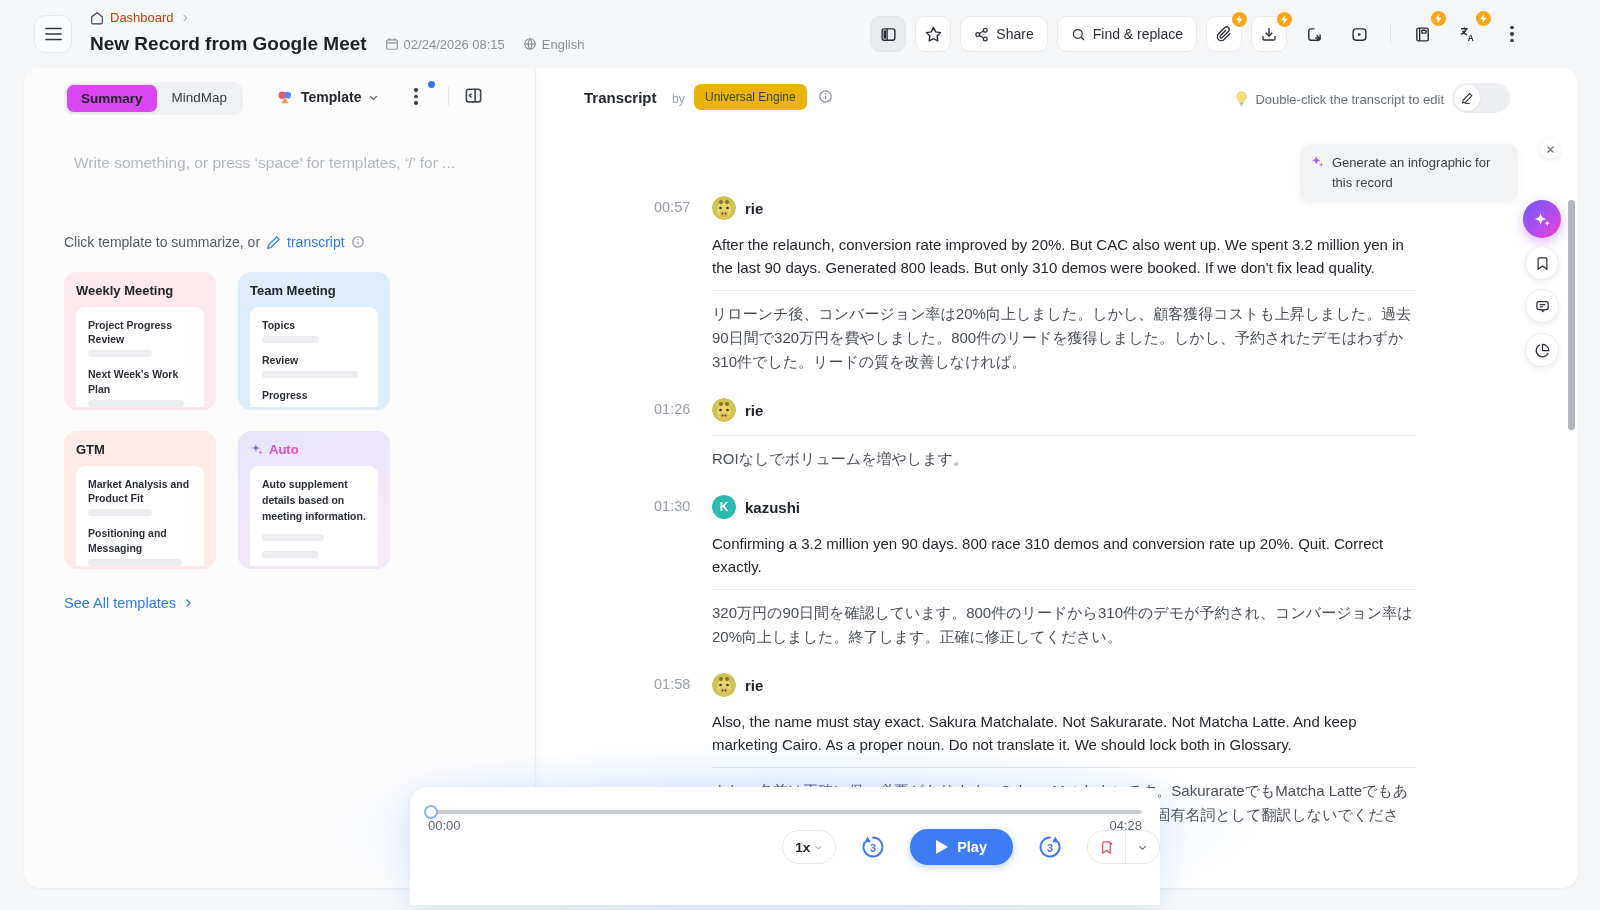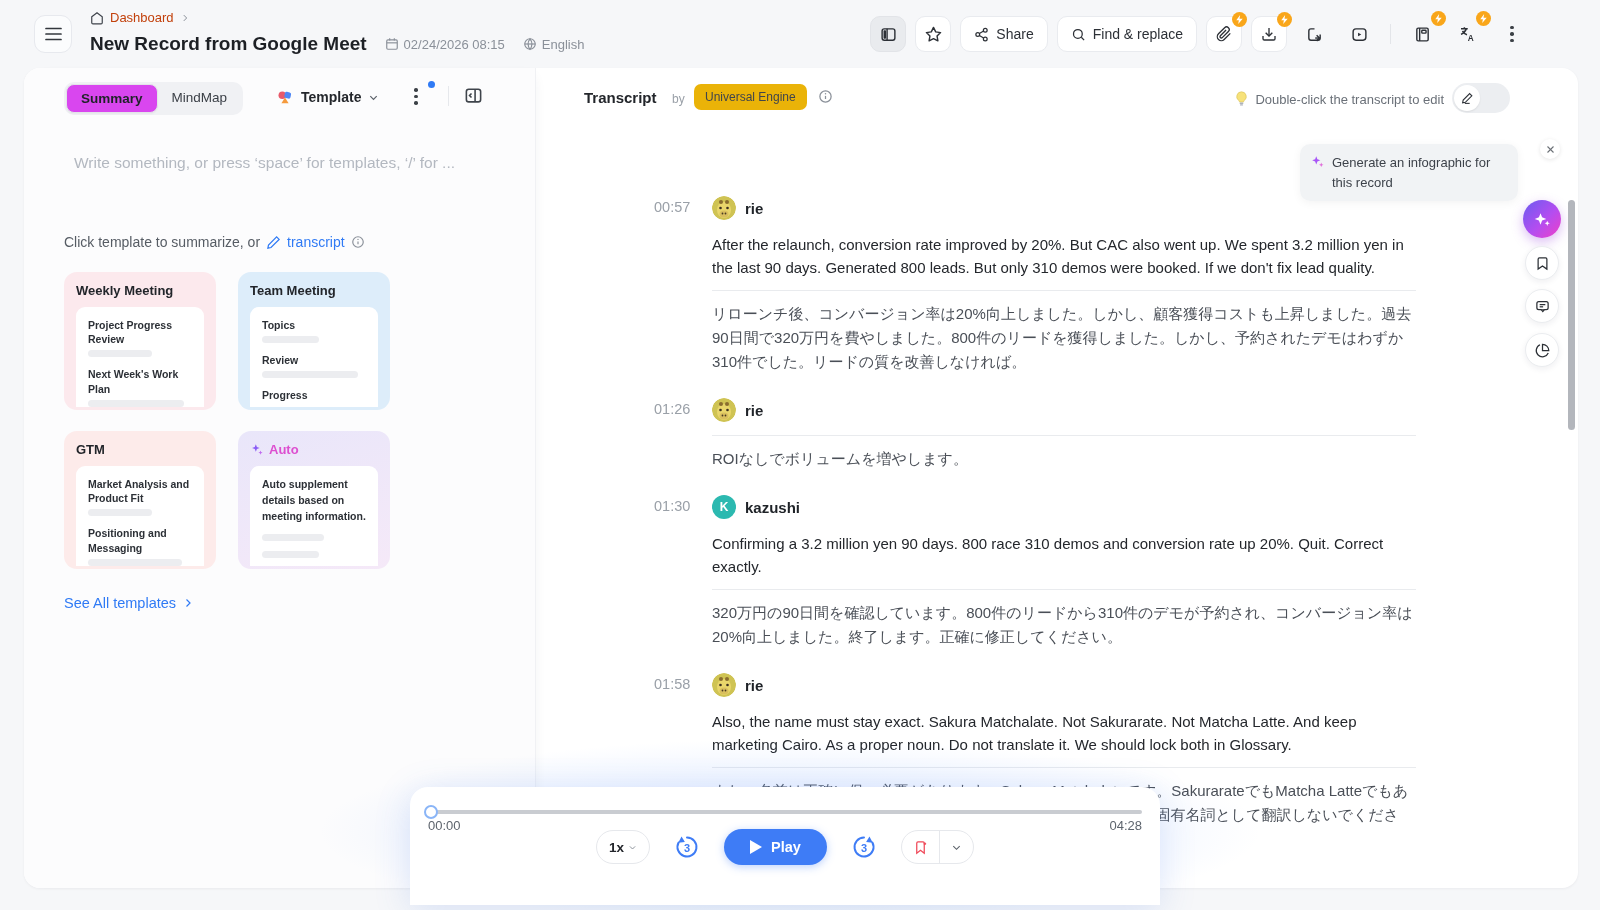--- a/index.html
+++ b/index.html
@@ -82,21 +82,21 @@
   .fab.ai { width:38px; height:38px; border:none; background:linear-gradient(135deg,#6a5cf0 0%,#b44df0 55%,#ef3fc8 100%); box-shadow:0 4px 12px rgba(150,60,220,.35); }
   .scroll-thumb { position:absolute; left:1568px; top:200px; width:7px; height:230px; border-radius:4px; background:#b3b6bc; z-index:7; }
 
   
   .glow { position:absolute; left:300px; top:735px; width:980px; height:175px; background:radial-gradient(ellipse at 50% 55%, rgba(125,170,255,.30) 0%, rgba(125,170,255,0) 68%); z-index:5; pointer-events:none; }
   .player { position:absolute; left:410px; top:787px; width:750px; height:118px; background:#fff; border-radius:18px 18px 0 0; box-shadow:0 6px 36px rgba(70,120,230,.18); z-index:6; }
   .track { position:absolute; left:18px; right:18px; top:23px; height:4px; background:#c9ccd1; border-radius:2px; cursor:pointer; }
   .handle { position:absolute; left:-4px; top:-5px; width:14px; height:14px; border-radius:50%; background:#fff; border:2.5px solid #8ab5f7; cursor:grab; }
   .p-time-l { position:absolute; left:18px; top:31px; font-size:13px; color:#5d646d; }
   .p-time-r { position:absolute; right:18px; top:31px; font-size:13px; color:#5d646d; }
-  .controls { position:absolute; left:0; top:42px; width:100%; display:flex; align-items:center; justify-content:center; gap:24px; }
+  .controls { position:absolute; left:0; top:42px; width:100%; display:flex; align-items:center; justify-content:flex-end; gap:24px; }
   .speed { height:34px; padding:0 12px; border:1px solid #e6e8ec; border-radius:17px; background:#fff; display:flex; align-items:center; gap:4px; font-size:13.5px; font-weight:700; color:#23262b; cursor:pointer; }
   .skip { cursor:pointer; }
   .play { height:36px; padding:0 26px; border-radius:18px; background:#3e7cf6; color:#fff; display:flex; align-items:center; gap:9px; font-size:14.5px; font-weight:600; cursor:pointer; box-shadow:0 2px 8px rgba(62,124,246,.35); }
   .bm-split { height:34px; border:1px solid #e6e8ec; border-radius:17px; background:#fff; display:flex; align-items:center; cursor:pointer; }
   .bm-split .half { padding:0 11px; height:100%; display:flex; align-items:center; }
   .bm-split .sep { width:1px; height:100%; background:#e6e8ec; }
   .p-hint { position:absolute; left:0; top:86px; width:100%; text-align:center; font-size:11.5px; color:#b6bac0; }
 </style>
 </head>
 <body>

